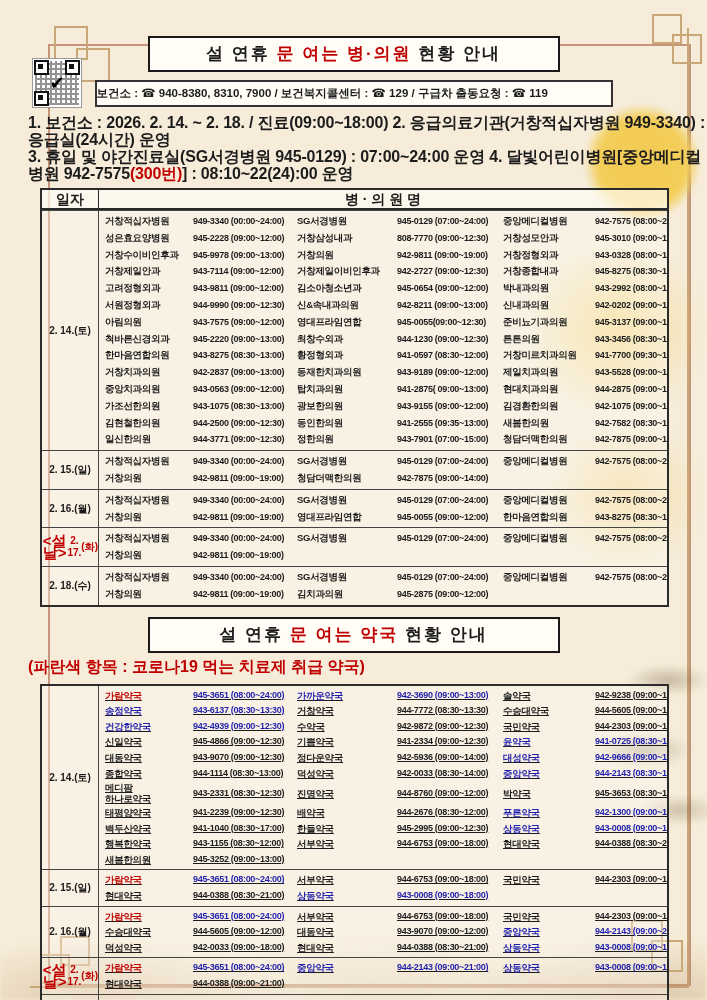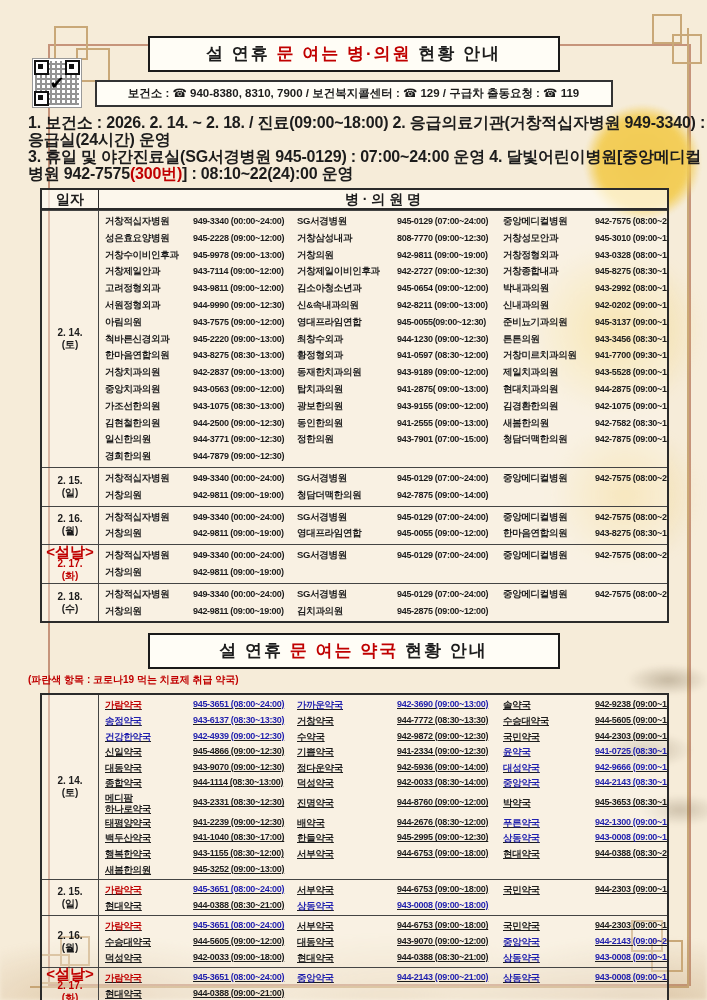--- a/index.html
+++ b/index.html
@@ -43,41 +43,41 @@
   .qr .eye{position:absolute;width:11px;height:11px;border:2px solid #111;background:#fff;}
   .qr .eye b{position:absolute;left:2px;top:2px;width:5px;height:5px;background:#111;}
   .qr .e1{left:1px;top:1px}.qr .e2{right:1px;top:1px}.qr .e3{left:1px;bottom:1px}
   .qr .check{position:relative;z-index:2;font-size:18px;color:#000;font-weight:bold;}
   
   .content{position:relative;z-index:3;}
   .title-box{width:408px;margin:36px auto 0;border:2px solid #1a1a1a;background:#fffdf6;
     text-align:center;font-weight:bold;font-size:17px;letter-spacing:2px;padding:4px 0 5px;}
   .red{color:#c00000;} .blue{color:#1f1fae;}
   .contact-box{width:514px;margin:8px auto 0;border:2px solid #333;background:#fffdf6;
-    text-align:center;font-weight:bold;font-size:11.5px;padding:4px 0;}
+    text-align:left;font-weight:bold;font-size:11.5px;padding:4px 0;}
   .info{margin:7px 0 0 28px;font-weight:bold;font-size:16px;letter-spacing:-0.2px;line-height:17px;}
   
   .tbl{margin:6px 38px 0 40px;border:2px solid #2b2b2b;background:rgba(255,253,246,.35);font-size:9.5px;font-weight:600;}
   .tbl .thead{display:flex;border-bottom:2px solid #2b2b2b;background:rgba(255,253,246,.5);
     font-size:14px;font-weight:bold;height:18px;line-height:18px;text-align:center;}
   .tbl .thead .d{width:56px;border-right:1.5px solid #2b2b2b;}
   .tbl .thead .n{flex:1;}
   .group{display:flex;border-top:1.5px solid #444;}
   .group:first-of-type{border-top:none;}
-  .date-cell{width:56px;border-right:1.5px solid #444;display:flex;flex-direction:column;
+  .date-cell{width:56px;border-right:1.5px solid #444;display:flex;flex-direction:row;
     align-items:center;justify-content:center;font-weight:bold;font-size:10px;line-height:12px;text-align:center;}
   .date-cell .special{font-size:15px;}
   .rows{flex:1;padding:2px 0;}
   .row{display:grid;grid-template-columns:88px 104px 100px 106px 92px 1fr;align-items:center;padding-left:6px;}
   .h-row{height:16.8px;line-height:16.8px;}
   .p-row{height:15.6px;line-height:15.6px;text-decoration:underline;}
   .p-row.tall{height:24px;line-height:11px;}
   .row .nm{white-space:pre-line;overflow:hidden;letter-spacing:-0.3px;}
   .row .tl{font-size:9px;letter-spacing:-0.3px;white-space:nowrap;overflow:hidden;}
-  .note{margin:4px 0 0 28px;font-weight:bold;font-size:10px;color:#c00000;}
+  .note{margin:4px 0 0 28px;font-weight:bold;font-size:16px;color:#c00000;}
 </style>
 </head>
 <body>
 
 <div class="deco frame-maroon"></div>
 <div class="deco frame-tan"></div>
 <div class="deco moon"></div>
 <div class="deco glow1"></div>
 <div class="deco glow2"></div>
 <div class="deco pine"></div>
@@ -219,39 +219,31 @@
             <span class="tl">943-1075 (08:30~13:00)</span>
             <span class="nm">광보한의원</span>
             <span class="tl">943-9155 (09:00~12:00)</span>
             <span class="nm">김경환한의원</span>
             <span class="tl">942-1075 (09:00~12:00)</span>
           </div>
           <div class="row h-row">
             <span class="nm">김현철한의원</span>
             <span class="tl">944-2500 (09:00~12:30)</span>
             <span class="nm">동인한의원</span>
-            <span class="tl">941-2555 (09:00~13:00)</span>
+            <span class="tl">941-2555 (09:35~13:00)</span>
             <span class="nm">새봄한의원</span>
             <span class="tl">942-7582 (08:30~13:00)</span>
           </div>
           <div class="row h-row">
             <span class="nm">일신한의원</span>
             <span class="tl">944-3771 (09:00~12:30)</span>
             <span class="nm">정한의원</span>
             <span class="tl">943-7901 (07:00~15:00)</span>
             <span class="nm">청담더맥한의원</span>
             <span class="tl">942-7875 (09:00~14:00)</span>
-          </div>
-          <div class="row h-row">
-            <span class="nm">경희한의원</span>
-            <span class="tl">944-7879 (09:00~12:30)</span>
-            <span class="nm"></span>
-            <span class="tl"></span>
-            <span class="nm"></span>
-            <span class="tl"></span>
           </div>
         </div>
       </div>
       <div class="group">
         <div class="date-cell">
           <div>2. 15.</div>
           <div>(일)</div>
         </div>
         <div class="rows">
           <div class="row h-row">

